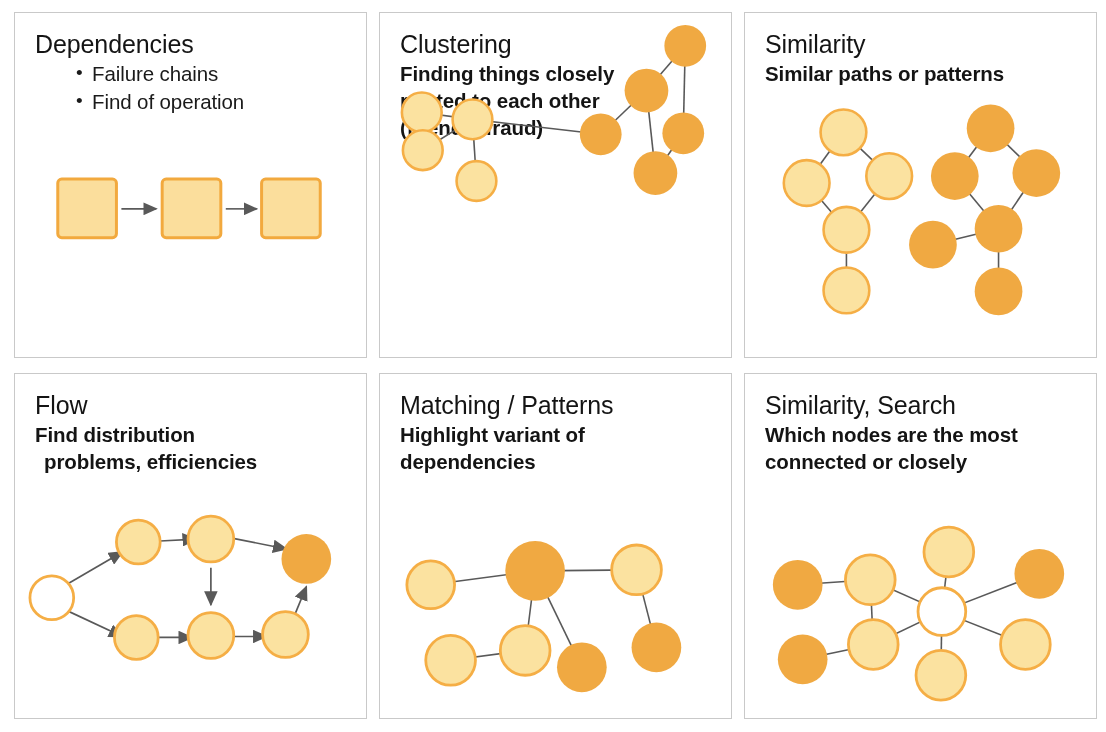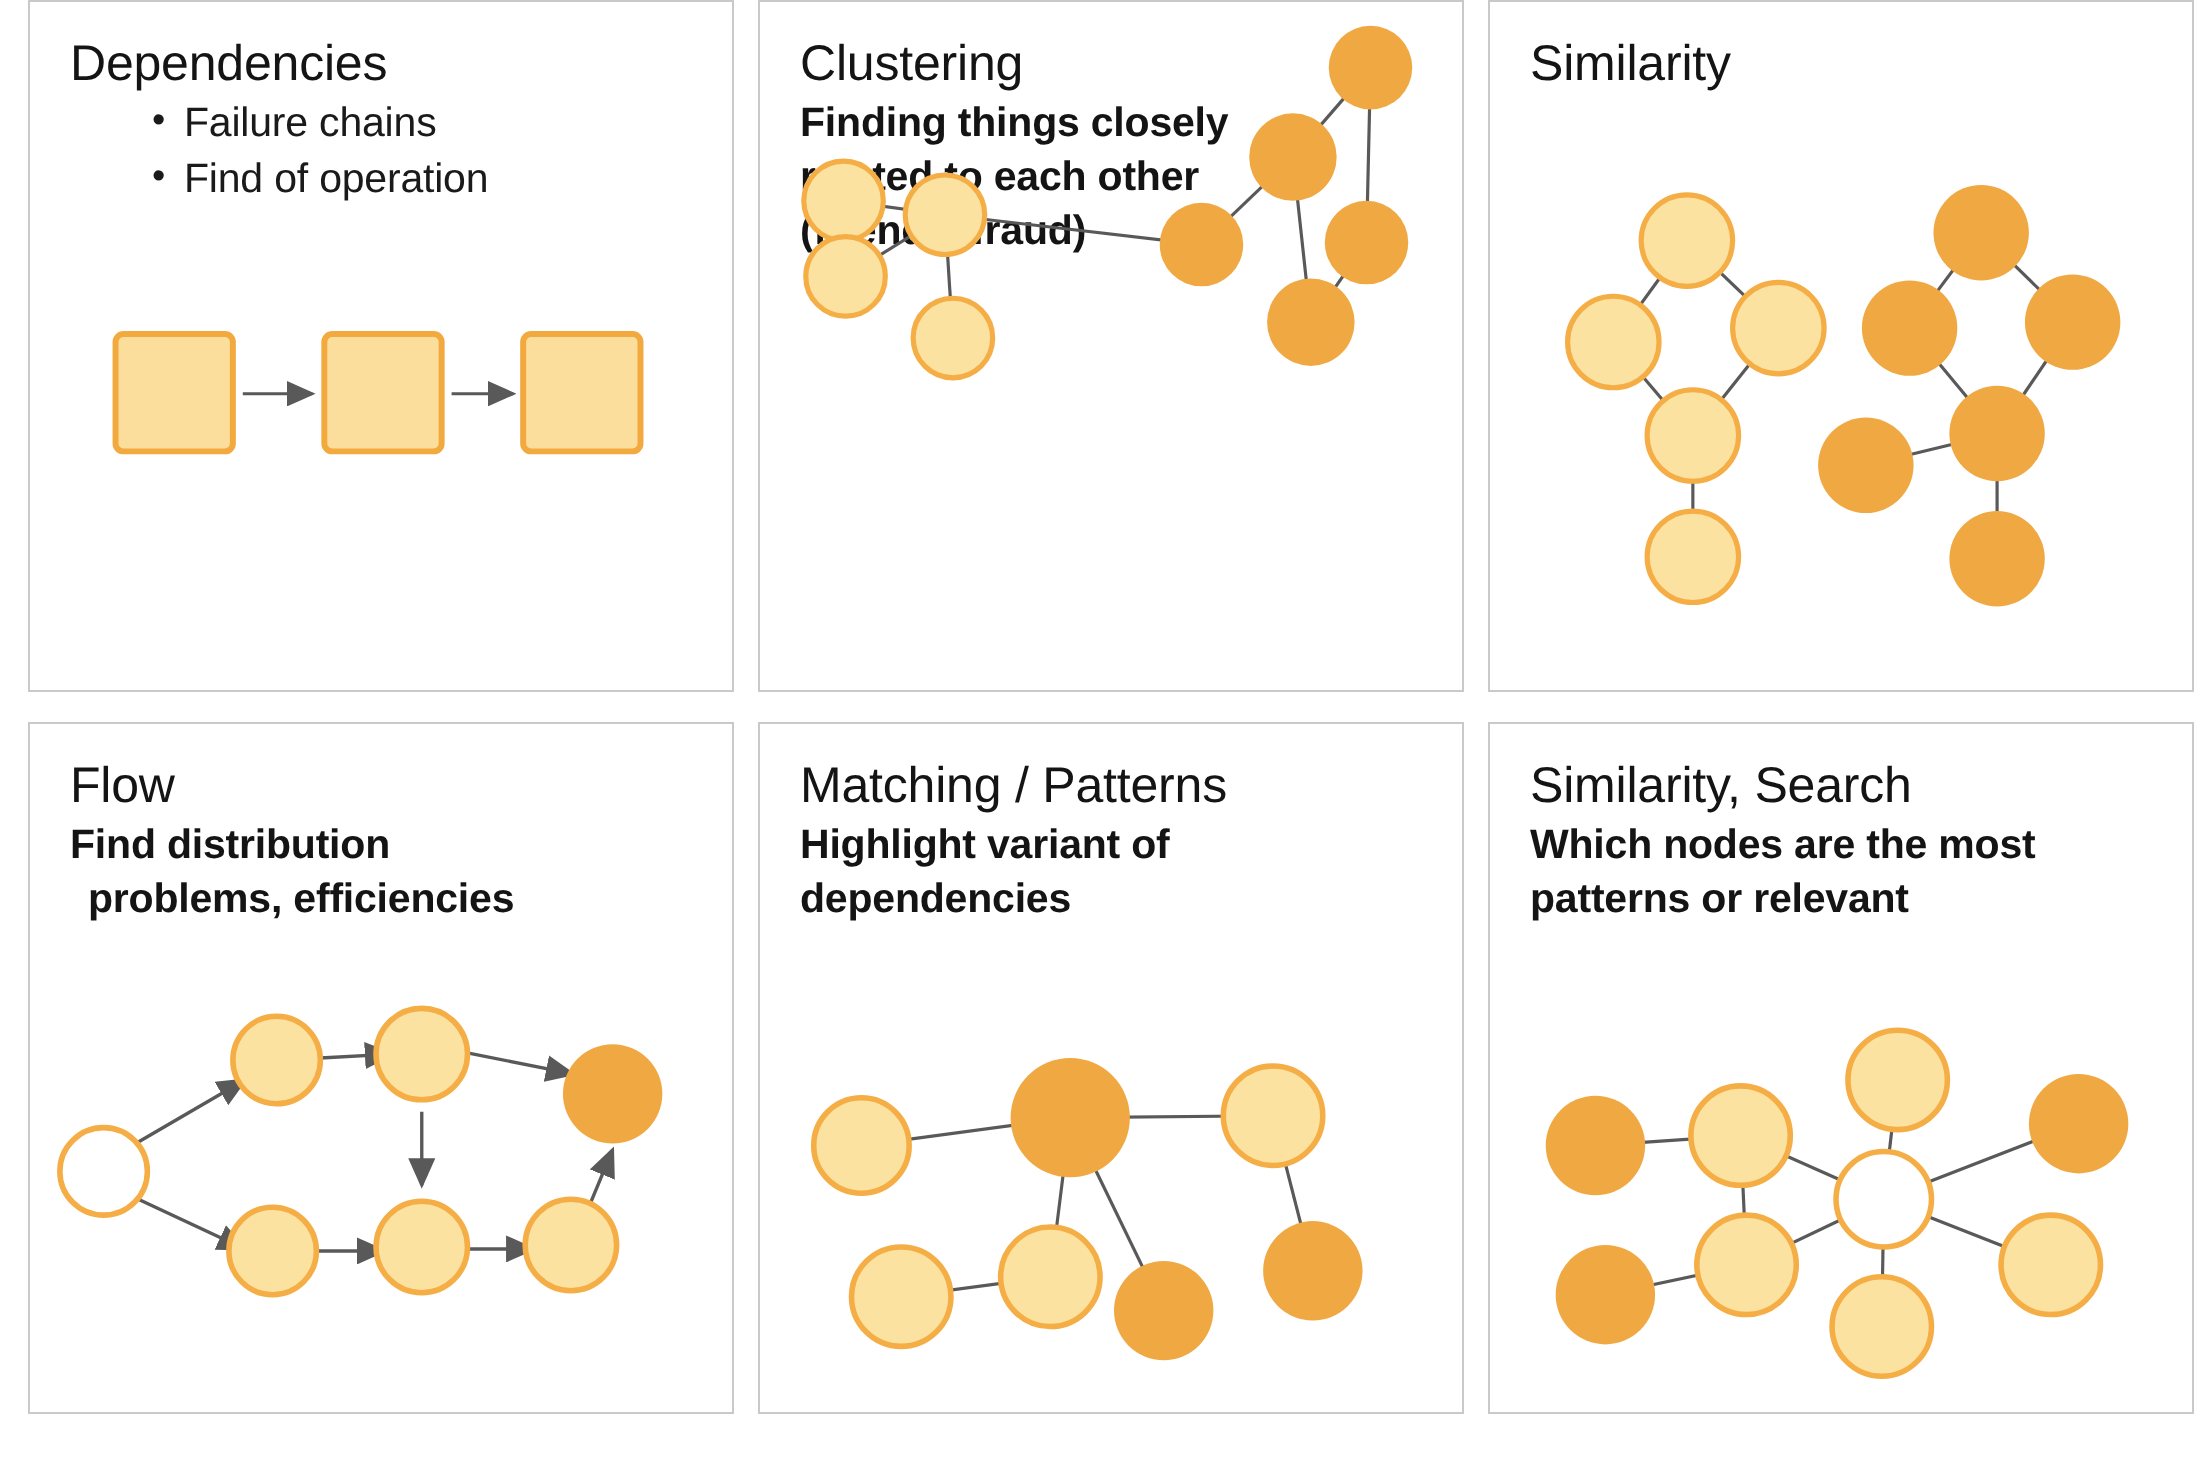--- a/index.html
+++ b/index.html
@@ -7,21 +7,21 @@
     width:1106px;height:732px;
     background:#ffffff;
     font-family:"Liberation Sans", sans-serif;
     color:#1a1a1a;
     overflow:hidden;
   }
   #board{
     position:relative;
     width:1106px;height:568px;
     box-sizing:border-box;
-    padding:0 14px 14px 14px;
+    padding:12px 14px 14px 14px;
     display:grid;
     grid-template-columns:353px 353px 353px;
     grid-template-rows:346px 346px;
     column-gap:12px;
     row-gap:15px;
   }
   .panel{
     position:relative;
     background:#ffffff;
     border:1px solid #c9c9c9;
@@ -137,20 +137,23 @@
         <circle cx="307" cy="33" r="21" fill="#F0A942"></circle>
         <circle cx="305" cy="121" r="21" fill="#F0A942"></circle>
         <circle cx="277" cy="161" r="22" fill="#F0A942"></circle>
       </g>
     </svg>
   </div>
 
   <div class="panel">
     <div class="panel-text">
       <div class="ptitle">Similarity</div>
+      <div class="psub">
+        <span>Similar paths or patterns</span>
+      </div>
     </div>
     <svg class="fig" viewBox="0 0 353 346">
       <g stroke="#595959" stroke-width="1.6">
         <line x1="99" y1="120" x2="62" y2="171"></line>
         <line x1="99" y1="120" x2="145" y2="164"></line>
         <line x1="62" y1="171" x2="102" y2="218"></line>
         <line x1="145" y1="164" x2="102" y2="218"></line>
         <line x1="102" y1="218" x2="102" y2="279"></line>
       </g>
       <g stroke="#595959" stroke-width="1.6">
@@ -244,21 +247,21 @@
         <circle cx="71" cy="288" r="25" fill="#FBE2A0"></circle>
       </g>
     </svg>
   </div>
 
   <div class="panel">
     <div class="panel-text">
       <div class="ptitle">Similarity, Search</div>
       <div class="psub">
         <span>Which nodes are the most</span><br>
-        <span>patterns or relevant</span>
+        <span>connected or closely</span>
       </div>
     </div>
     <svg class="fig" viewBox="0 0 353 346">
       <g stroke="#595959" stroke-width="1.6">
         <line x1="53" y1="212" x2="126" y2="207"></line>
         <line x1="126" y1="207" x2="198" y2="239"></line>
         <line x1="126" y1="207" x2="129" y2="272"></line>
         <line x1="129" y1="272" x2="58" y2="287"></line>
         <line x1="129" y1="272" x2="198" y2="239"></line>
         <line x1="198" y1="239" x2="205" y2="179"></line>

